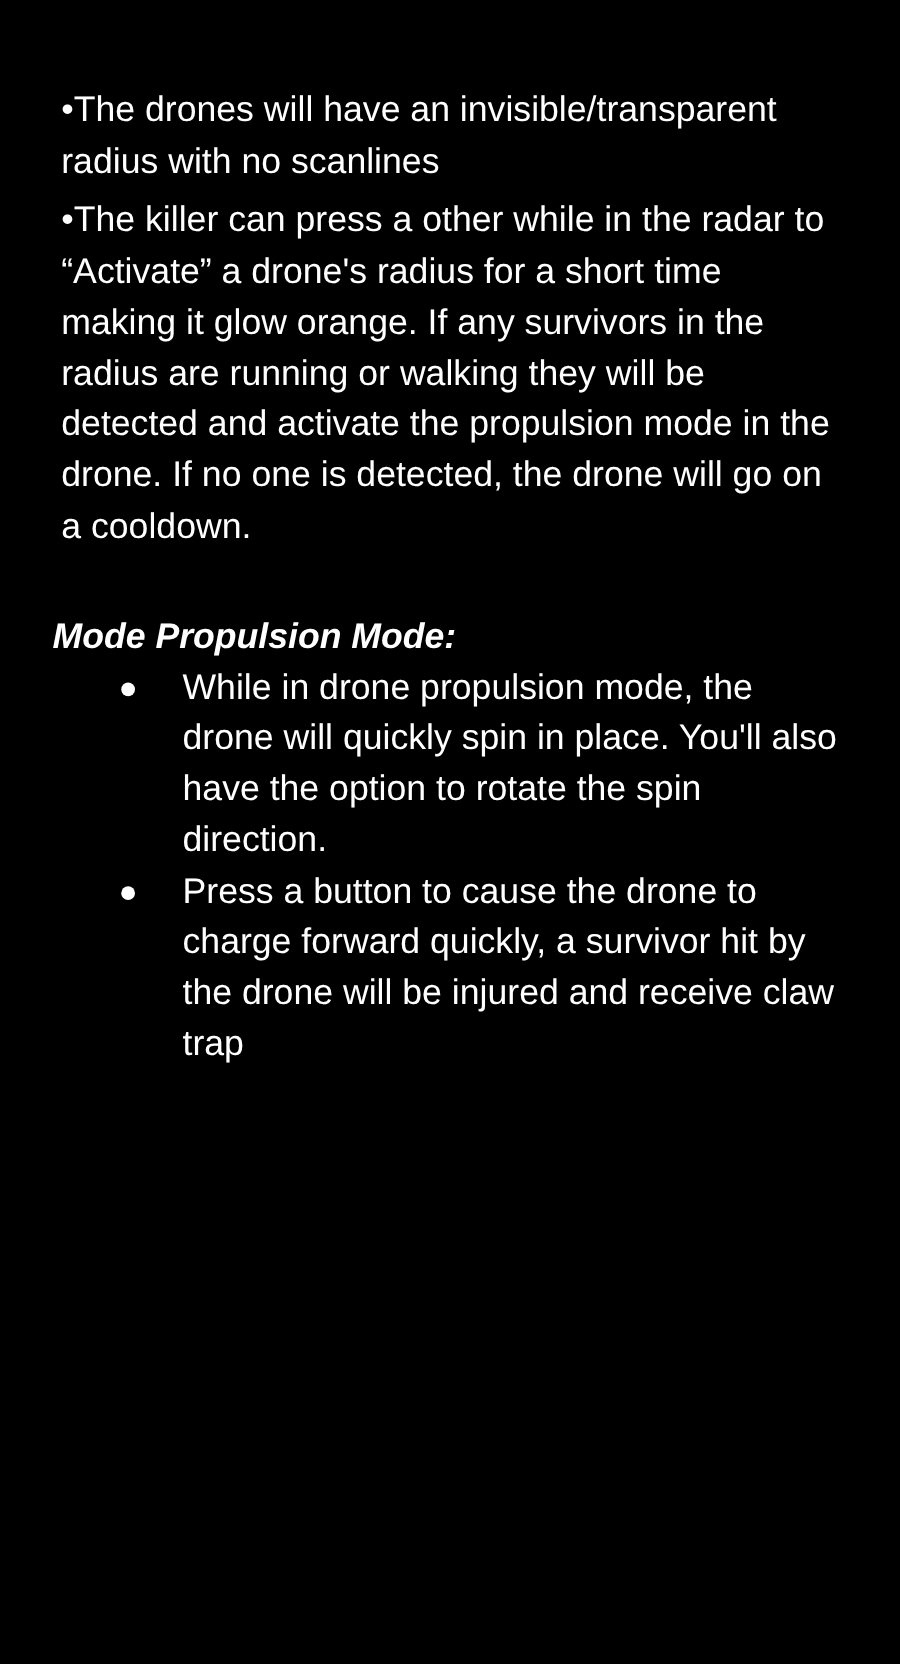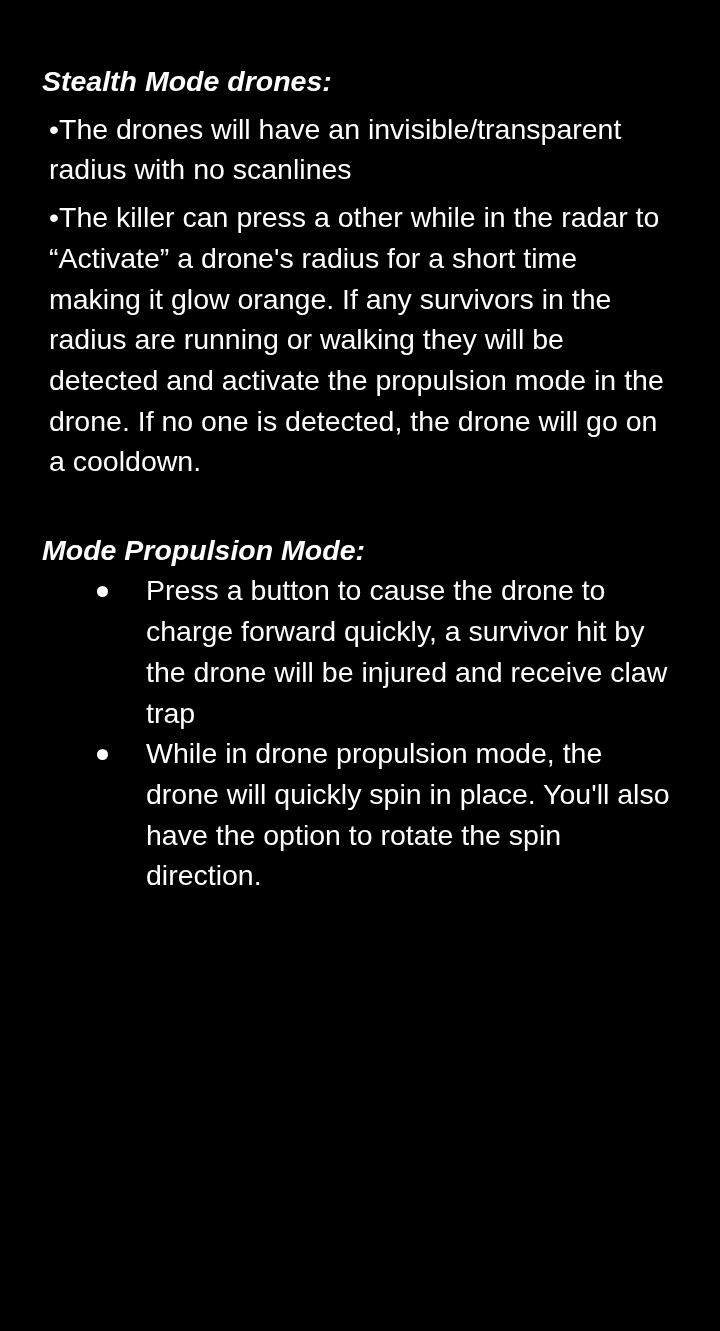--- a/index.html
+++ b/index.html
@@ -17,34 +17,33 @@
   ul.bullets li .dot {
     position: absolute; left: 55px; top: 16px; width: 11px; height: 11px;
     border-radius: 50%; background: #ffffff;
   }
 </style>
 </head>
 <body>
 
 <div class="page">
   <section>
-    <div class="heading">Stealth Mode drones:</div>
     <p class="para">•The drones will have an invisible/transparent radius with no scanlines</p>
     <p class="para">•The killer can press a other while in the radar to “Activate”  a drone's radius for a short time making it glow orange. If any survivors in the radius are running or walking they will be detected and activate the propulsion mode in the drone. If no one is detected, the drone will go on a cooldown.</p>
   </section>
 
   <div class="gap"></div>
 
   <section>
     <div class="heading">Mode Propulsion Mode:</div>
     <ul class="bullets">
       <li>
         <span class="dot"></span>
-        <span>Press a button to cause the drone to charge forward quickly, a survivor hit by the drone will be injured and receive claw trap</span>
+        <span>While in drone propulsion mode, the drone will quickly spin in place. You'll also have the option to rotate the spin direction.</span>
       </li>
       <li>
         <span class="dot"></span>
-        <span>While in drone propulsion mode, the drone will quickly spin in place. You'll also have the option to rotate the spin direction.</span>
+        <span>Press a button to cause the drone to charge forward quickly, a survivor hit by the drone will be injured and receive claw trap</span>
       </li>
     </ul>
     <div class="gap"></div>
   </section>
 </div>
 
 </body></html>

